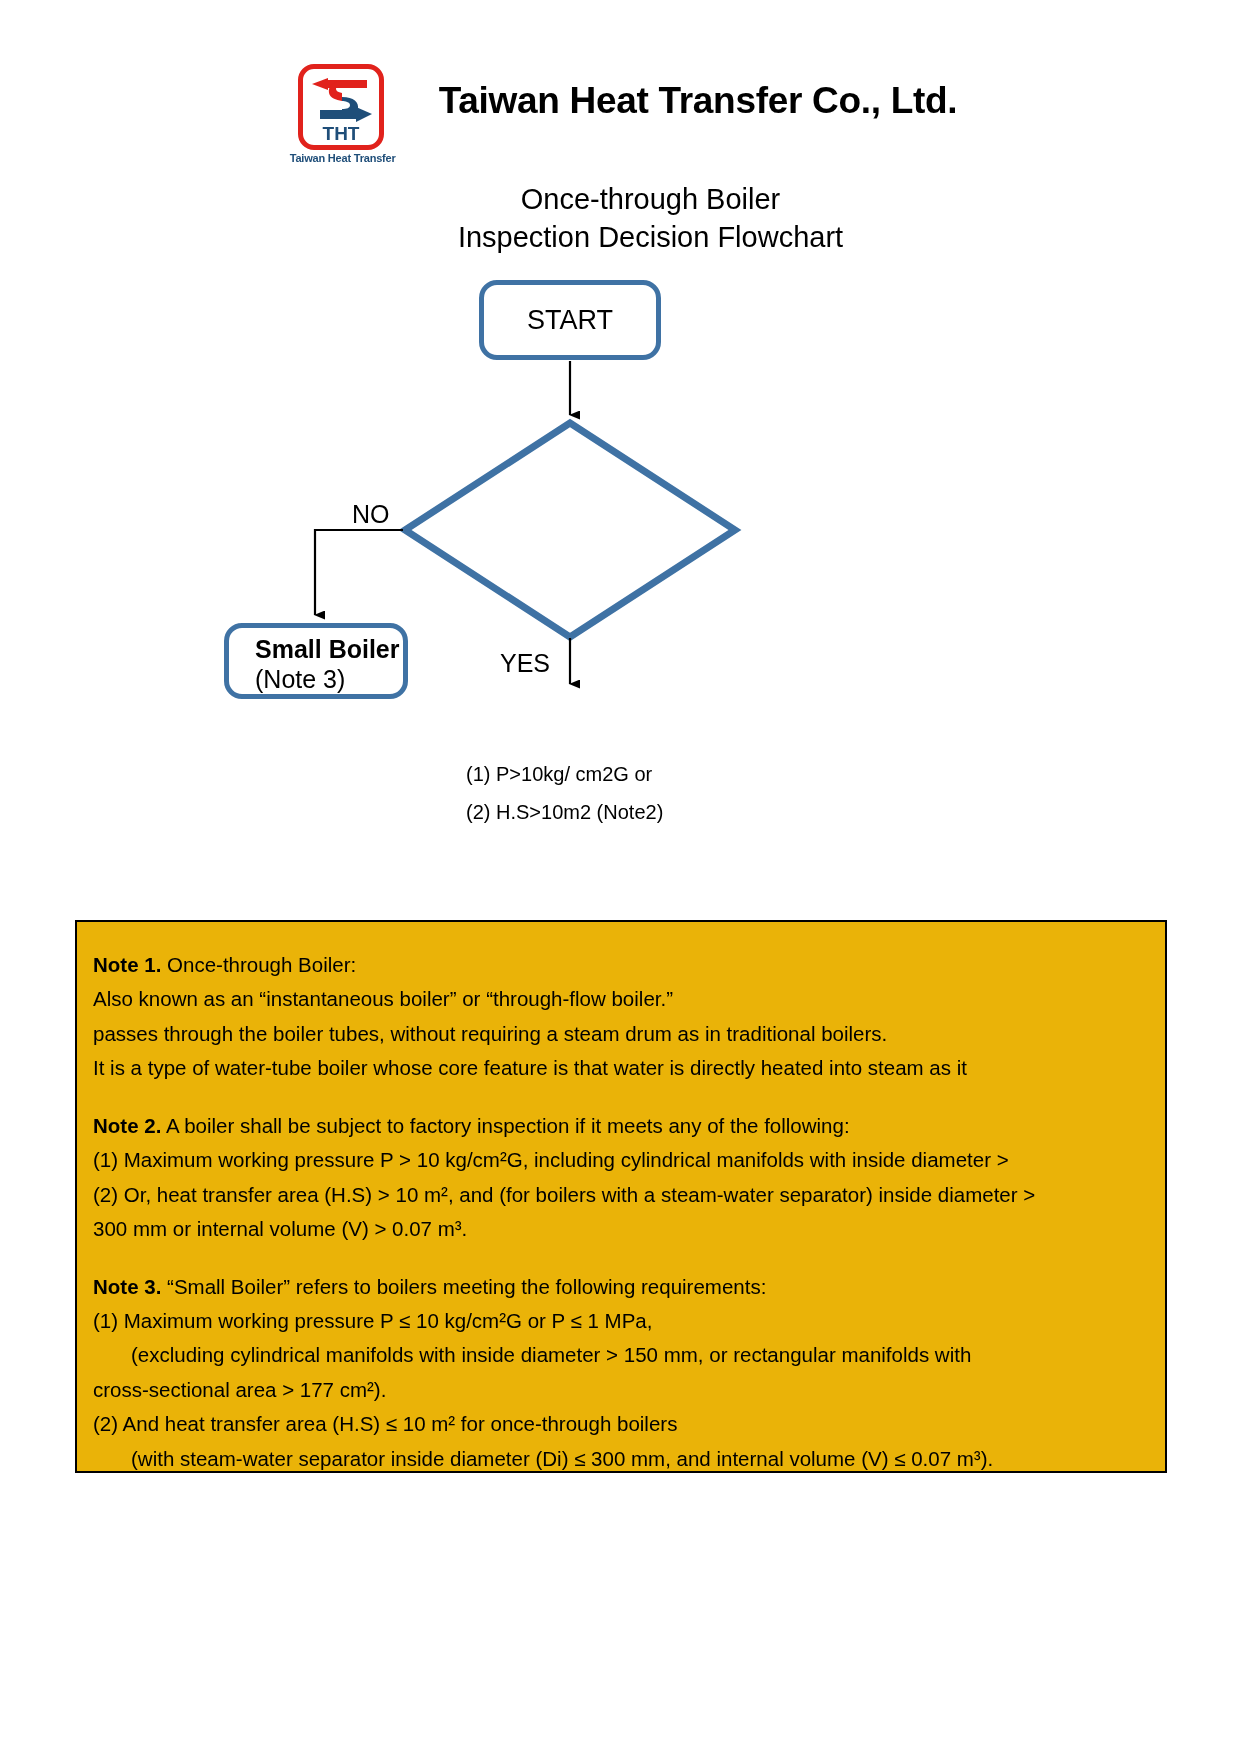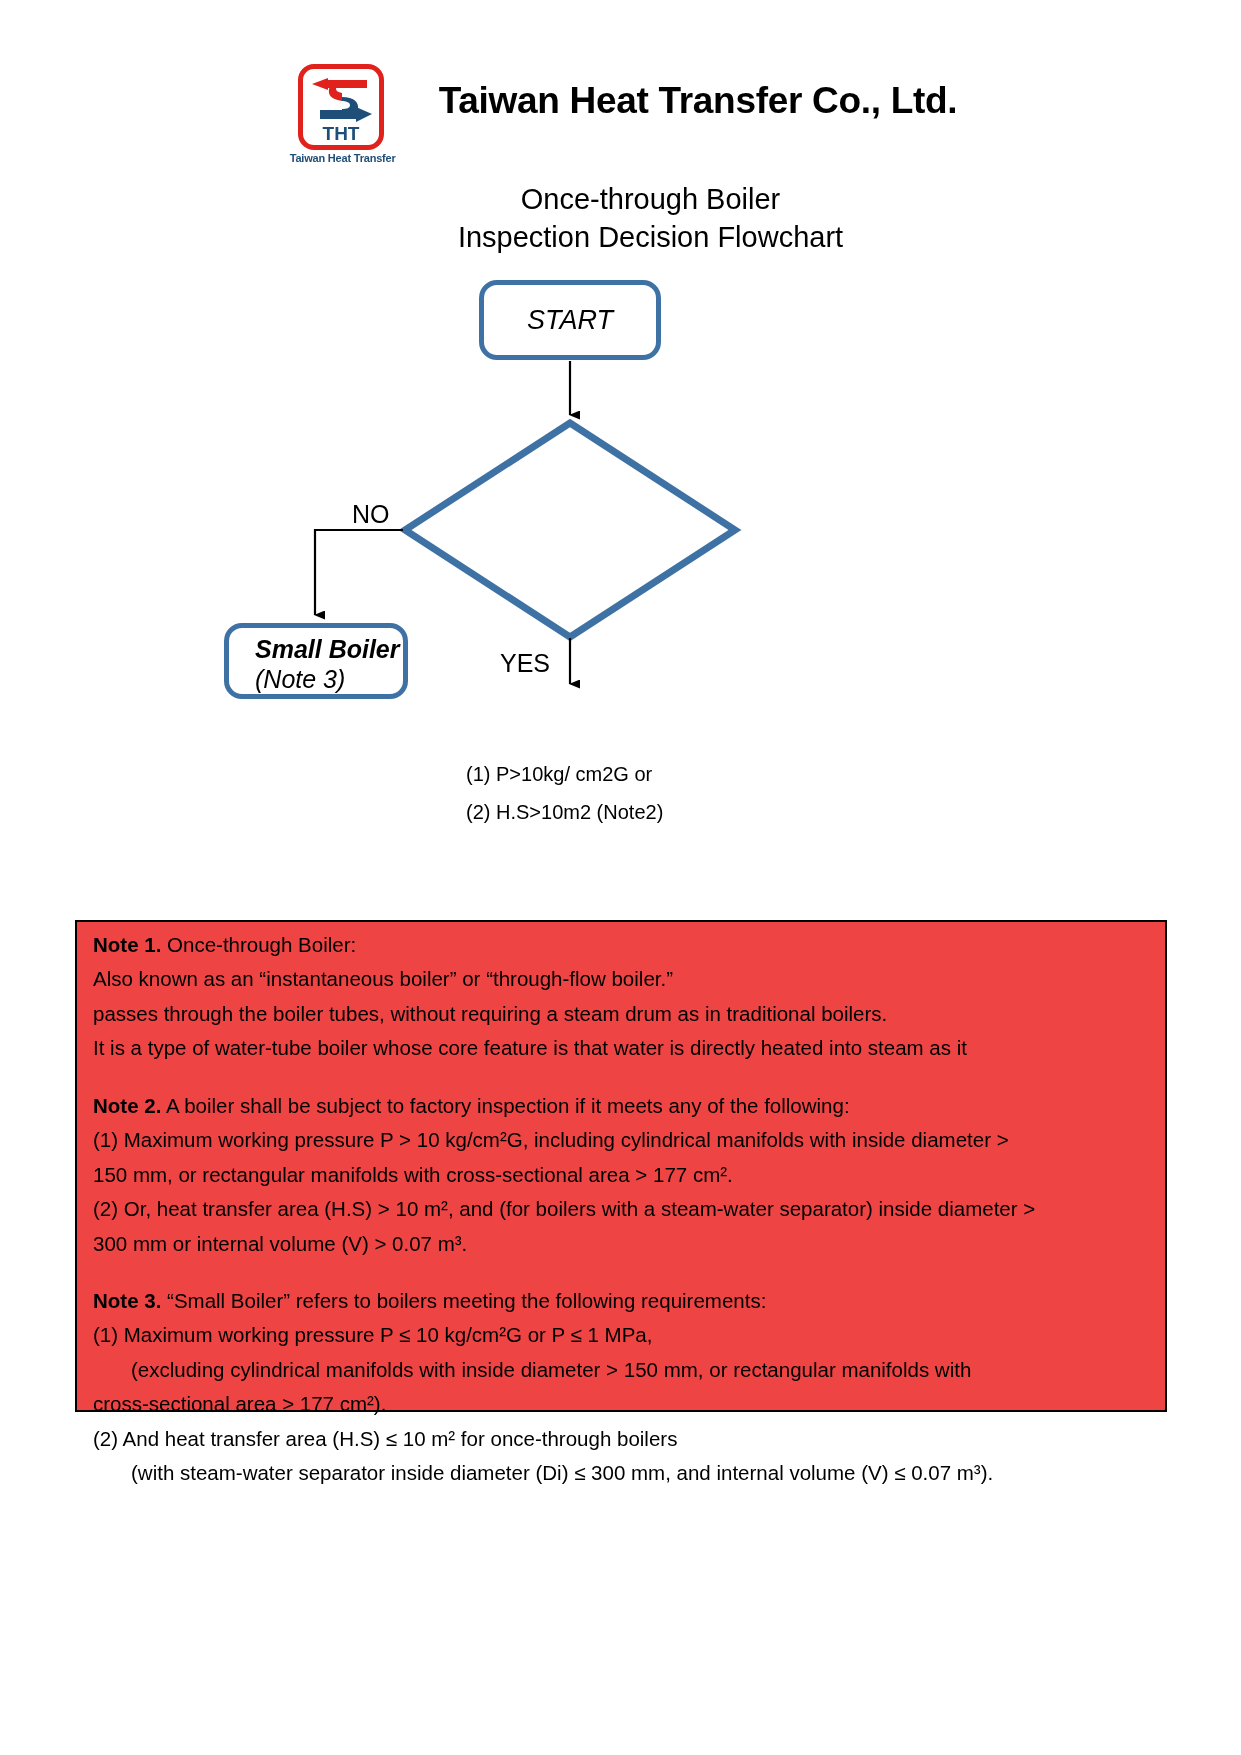--- a/index.html
+++ b/index.html
@@ -94,21 +94,20 @@
   .node {
     position: absolute;
     box-sizing: border-box;
     border: 5px solid #3f72a4;
     border-radius: 18px;
     background: #ffffff;
     display: flex;
     align-items: center;
     justify-content: center;
     text-align: center;
-    font-style: italic;
   }
   #node-start {
     left: 479px; top: 22px; width: 182px; height: 80px;
     font-size: 27px;
   }
   #node-small {
     left: 224px; top: 365px; width: 184px; height: 76px;
     font-size: 24px;
     line-height: 1.18;
     padding-left: 26px;
@@ -144,25 +143,25 @@
   }
   #label-no  { left: 352px; top: 242px; }
   #label-yes { left: 500px; top: 391px; text-align: center; }
 
   
   .notes {
     position: absolute;
     left: 75px;
     top: 920px;
     width: 1092px;
-    height: 492px;
+    height: 553px;
     box-sizing: border-box;
     border: 2px solid #000;
-    background: #ef4444;
-    padding: 6px 16px 0 16px;
+    background: #eab308;
+    padding: 26px 16px 0 16px;
   }
   .note-block { margin-bottom: 23px; }
   .note-block:last-child { margin-bottom: 16px; }
   .note-line {
     font-size: 20.5px;
     line-height: 1.68;
     white-space: pre-wrap;
   }
   .note-line b { font-weight: bold; }
   .indent { padding-left: 38px; }
@@ -250,21 +249,20 @@
   <div class="note-block">
     <div class="note-line"><b>Note 1.</b><span> Once-through Boiler:</span></div>
     <div class="note-line">Also known as an “instantaneous boiler” or “through-flow boiler.”</div>
     <div class="note-line">passes through the boiler tubes, without requiring a steam drum as in traditional boilers.</div>
     <div class="note-line">It is a type of water-tube boiler whose core feature is that water is directly heated into steam as it</div>
   </div>
 
   <div class="note-block">
     <div class="note-line"><b>Note 2.</b><span> A boiler shall be subject to factory inspection if it meets any of the following:</span></div>
     <div class="note-line">(1) Maximum working pressure P &gt; 10 kg/cm²G, including cylindrical manifolds with inside diameter &gt;</div>
-    <div class="note-line">150 mm, or rectangular manifolds with cross-sectional area &gt; 177 cm².</div>
     <div class="note-line">(2) Or, heat transfer area (H.S) &gt; 10 m², and (for boilers with a steam-water separator) inside diameter &gt;</div>
     <div class="note-line">300 mm or internal volume (V) &gt; 0.07 m³.</div>
   </div>
 
   <div class="note-block">
     <div class="note-line"><b>Note 3.</b><span> “Small Boiler” refers to boilers meeting the following requirements:</span></div>
     <div class="note-line">(1) Maximum working pressure P ≤ 10 kg/cm²G or P ≤ 1 MPa,</div>
     <div class="note-line indent">(excluding cylindrical manifolds with inside diameter &gt; 150 mm, or rectangular manifolds with</div>
     <div class="note-line">cross-sectional area &gt; 177 cm²).</div>
     <div class="note-line">(2) And heat transfer area (H.S) ≤ 10 m² for once-through boilers</div>

